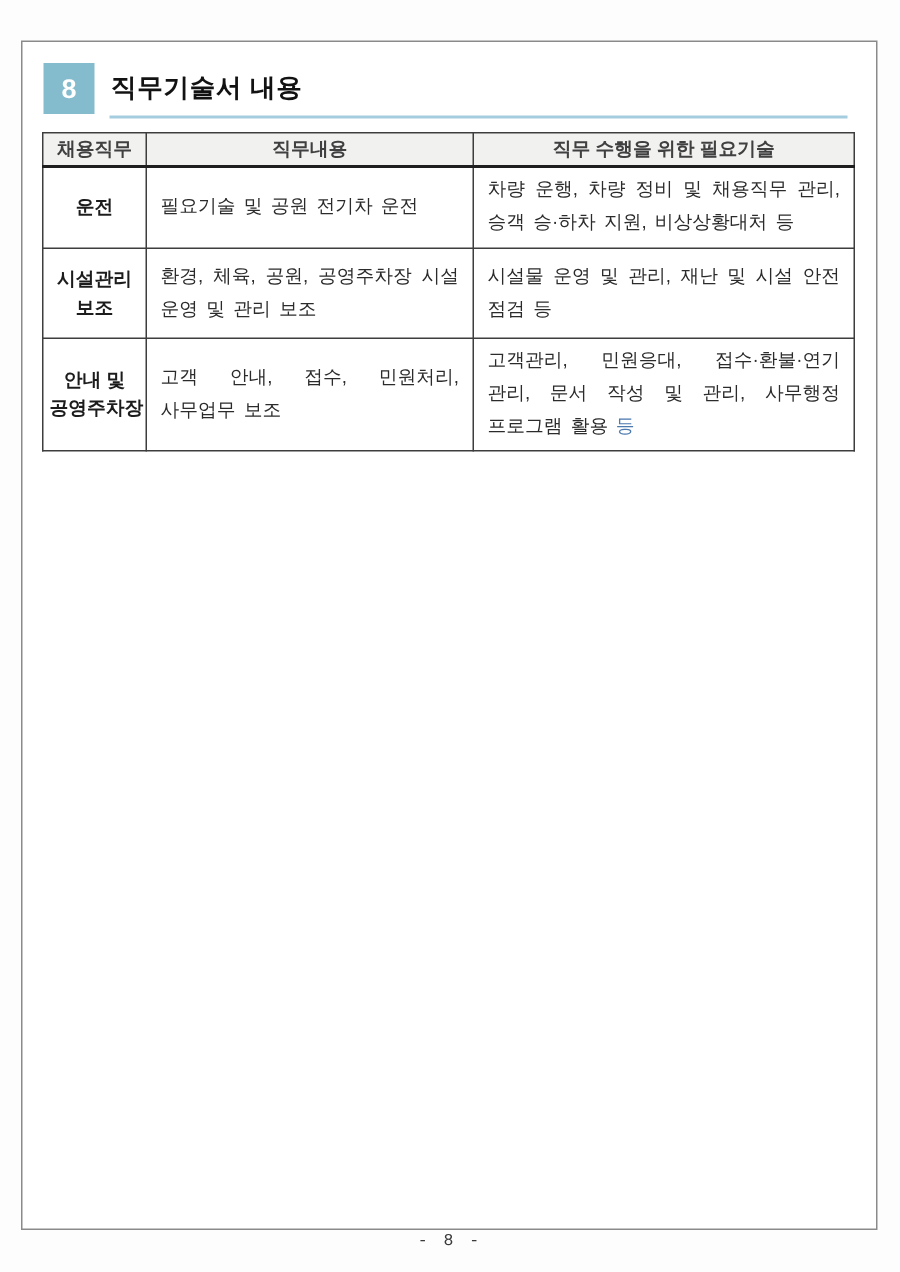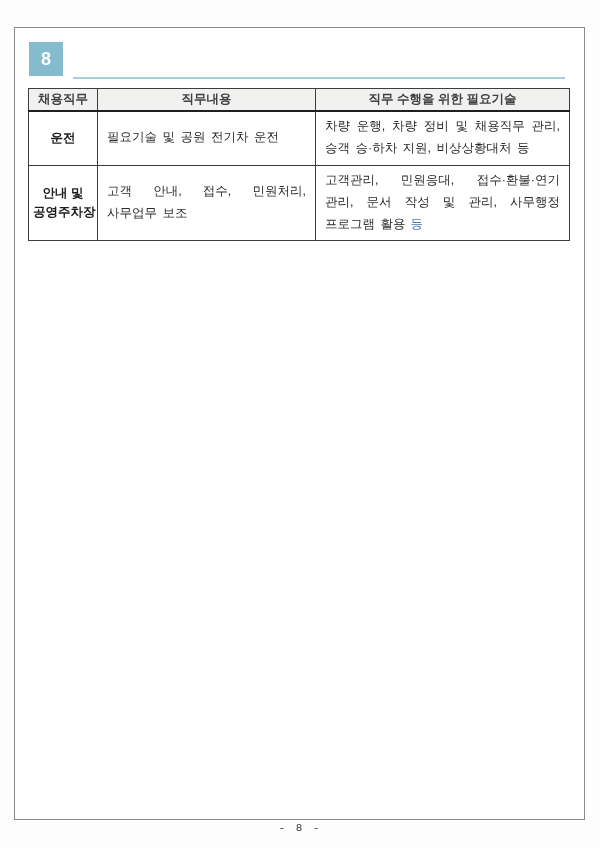--- a/index.html
+++ b/index.html
@@ -95,20 +95,21 @@
 </style>
 </head>
 <body>
 
 <div class="page">
 
   <div class="section-badge">
     <span class="section-number">8</span>
   </div>
 
+  <h1 class="section-title">직무기술서 내용</h1>
 
   <div class="title-underline"></div>
 
   <table class="job-table">
     <colgroup>
       <col style="width:69px">
       <col style="width:218px">
       <col style="width:254px">
     </colgroup>
     <thead>
@@ -118,20 +119,25 @@
         <th>직무 수행을 위한 필요기술</th>
       </tr>
     </thead>
     <tbody>
       <tr>
         <td class="job-cell">운전</td>
         <td class="text-cell">필요기술 및 공원 전기차 운전</td>
         <td class="text-cell"><span>차량 운행, 차량 정비 및 채용직무 관리, 승객 승·하차 지원, 비상상황대처 등</span><span class="highlight"></span></td>
       </tr>
       <tr>
+        <td class="job-cell">시설관리 보조</td>
+        <td class="text-cell">환경, 체육, 공원, 공영주차장 시설 운영 및 관리 보조</td>
+        <td class="text-cell"><span>시설물 운영 및 관리, 재난 및 시설 안전 점검 등</span><span class="highlight"></span></td>
+      </tr>
+      <tr>
         <td class="job-cell">안내 및 공영주차장</td>
         <td class="text-cell">고객 안내, 접수, 민원처리, 사무업무 보조</td>
         <td class="text-cell"><span>고객관리, 민원응대, 접수·환불·연기 관리, 문서 작성 및 관리, 사무행정 프로그램 활용</span><span class="highlight">등</span></td>
       </tr>
     </tbody>
   </table>
 
 </div>
 
 <div class="page-number">- 8 -</div>

